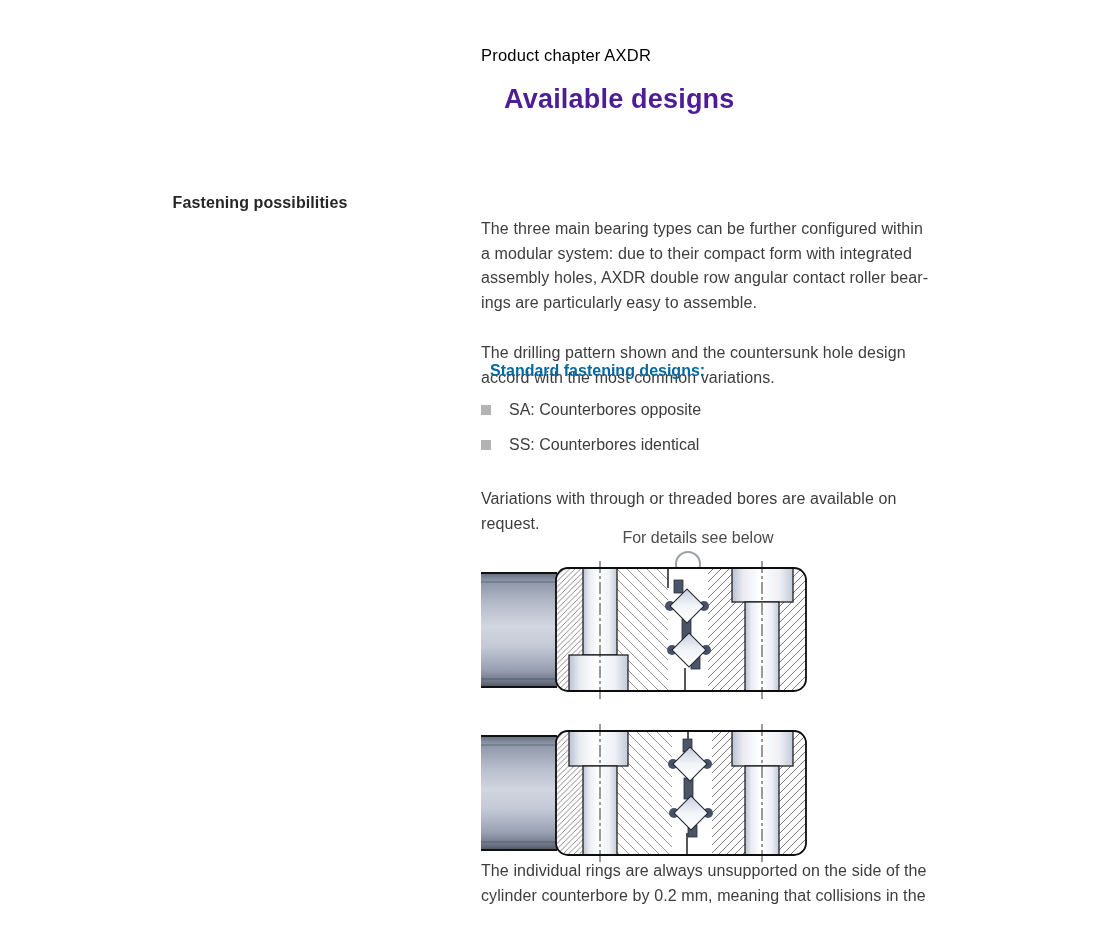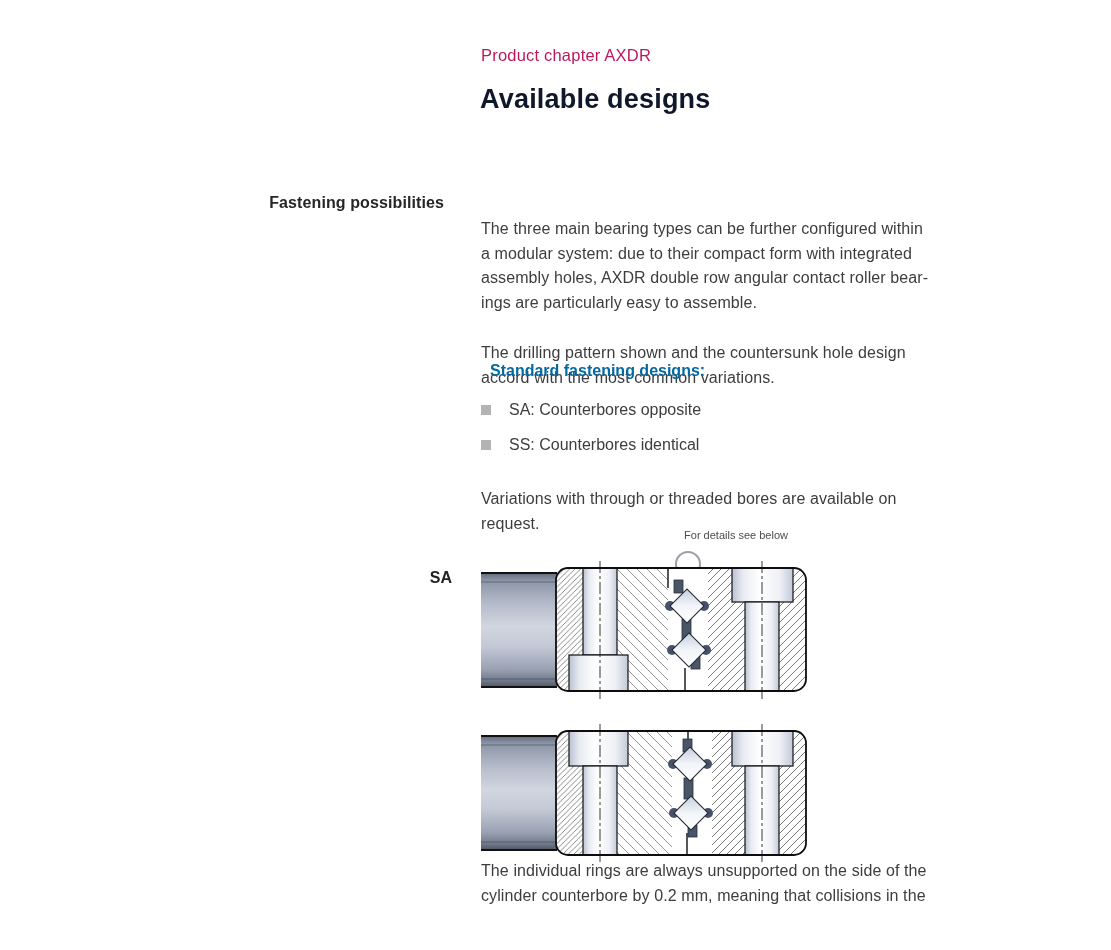--- a/index.html
+++ b/index.html
@@ -1,36 +1,36 @@
 <!DOCTYPE html>
 <html><head>
 <meta charset="utf-8">
 <style>
   html,body{margin:0;padding:0;background:#fff;}
   .page{position:relative;width:1111px;height:950px;background:#ffffff;
         font-family:"Liberation Sans", sans-serif;overflow:hidden;}
 
-  .eyebrow{position:absolute;left:481px;top:46px;font-size:16.5px;color:#be185d;
+  .eyebrow{position:absolute;left:481px;top:46px;font-size:16.5px;color:#000000;
            letter-spacing:0.2px;}
-  .title{position:absolute;left:480px;top:84px;font-size:27px;font-weight:bold;
-         color:#0f172a;letter-spacing:0.2px;}
-
-  .sideLabel{position:absolute;left:92px;width:352px;text-align:right;
+  .title{position:absolute;left:504px;top:84px;font-size:27px;font-weight:bold;
+         color:#4c1d95;letter-spacing:0.2px;}
+
+  .sideLabel{position:absolute;left:84px;width:352px;text-align:center;
              font-size:16px;font-weight:bold;color:#262626;letter-spacing:0.1px;}
 
   .bodyText{position:absolute;left:481px;width:545px;font-size:16px;
             line-height:24.8px;color:#3d3d3d;white-space:pre-line;letter-spacing:0.1px;}
   .subhead{position:absolute;left:490px;font-size:16px;font-weight:bold;color:#0369a1;}
 
   .bullet{position:absolute;left:481px;display:flex;align-items:flex-start;}
   .bullet .sq{width:10px;height:10px;background:#b3b3b3;margin-top:7px;flex:0 0 auto;}
   .bullet .bt{margin-left:18px;font-size:16px;color:#3d3d3d;line-height:24.8px;}
 
-  .figNote{position:absolute;left:608px;top:529px;width:180px;text-align:right;
-           font-size:11px;color:#4c4c4c;}
+  .figNote{position:absolute;left:608px;top:529px;width:180px;text-align:center;
+           font-size:16px;color:#4c4c4c;}
   .detailCircle{position:absolute;left:675px;top:551px;width:22px;height:22px;
                 border:2px solid #9aa0a6;border-radius:50%;background:transparent;}
 
   .figLabel{position:absolute;left:100px;width:352px;text-align:right;
             font-size:16px;font-weight:bold;color:#222;}
 
   .fig{position:absolute;}
   .fig-sa{left:476px;top:558px;}
   .fig-ss{left:476px;top:721px;}
 </style>
@@ -63,21 +63,20 @@
     <span class="sq"></span>
     <span class="bt">SA: Counterbores opposite</span>
   </div>
 
   <div class="bodyText" style="top:487px">Variations with through or threaded bores are available on
 request.</div>
 
   <div class="figNote">For details see below</div>
   <div class="detailCircle"></div>
 
-  <div class="figLabel" style="top:569px">SA</div>
 
   <div class="fig fig-sa">
   <svg width="340" height="145" viewBox="0 0 340 145">
     <defs>
       <pattern id="pfa" width="8" height="8" patternUnits="userSpaceOnUse">
         <path d="M-1,9 L9,-1" stroke="#4d4d4d" stroke-width="0.75"></path>
       </pattern>
       <pattern id="pda" width="5.5" height="5.5" patternUnits="userSpaceOnUse">
         <path d="M-1,6.5 L6.5,-1" stroke="#555" stroke-width="0.7"></path>
       </pattern>

